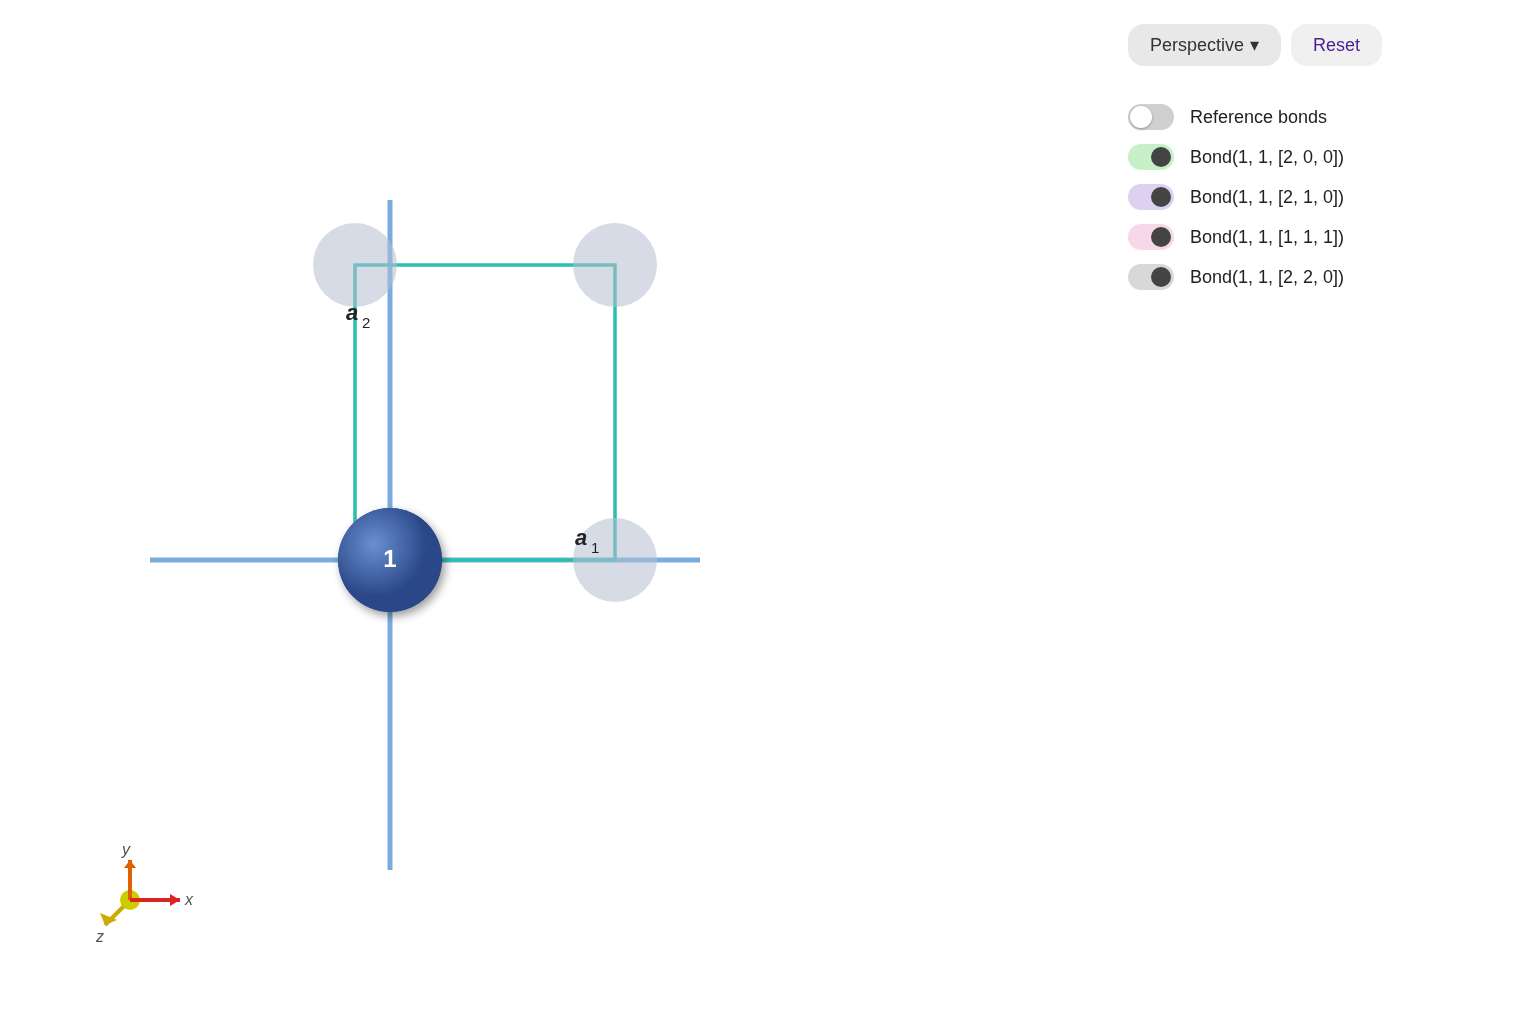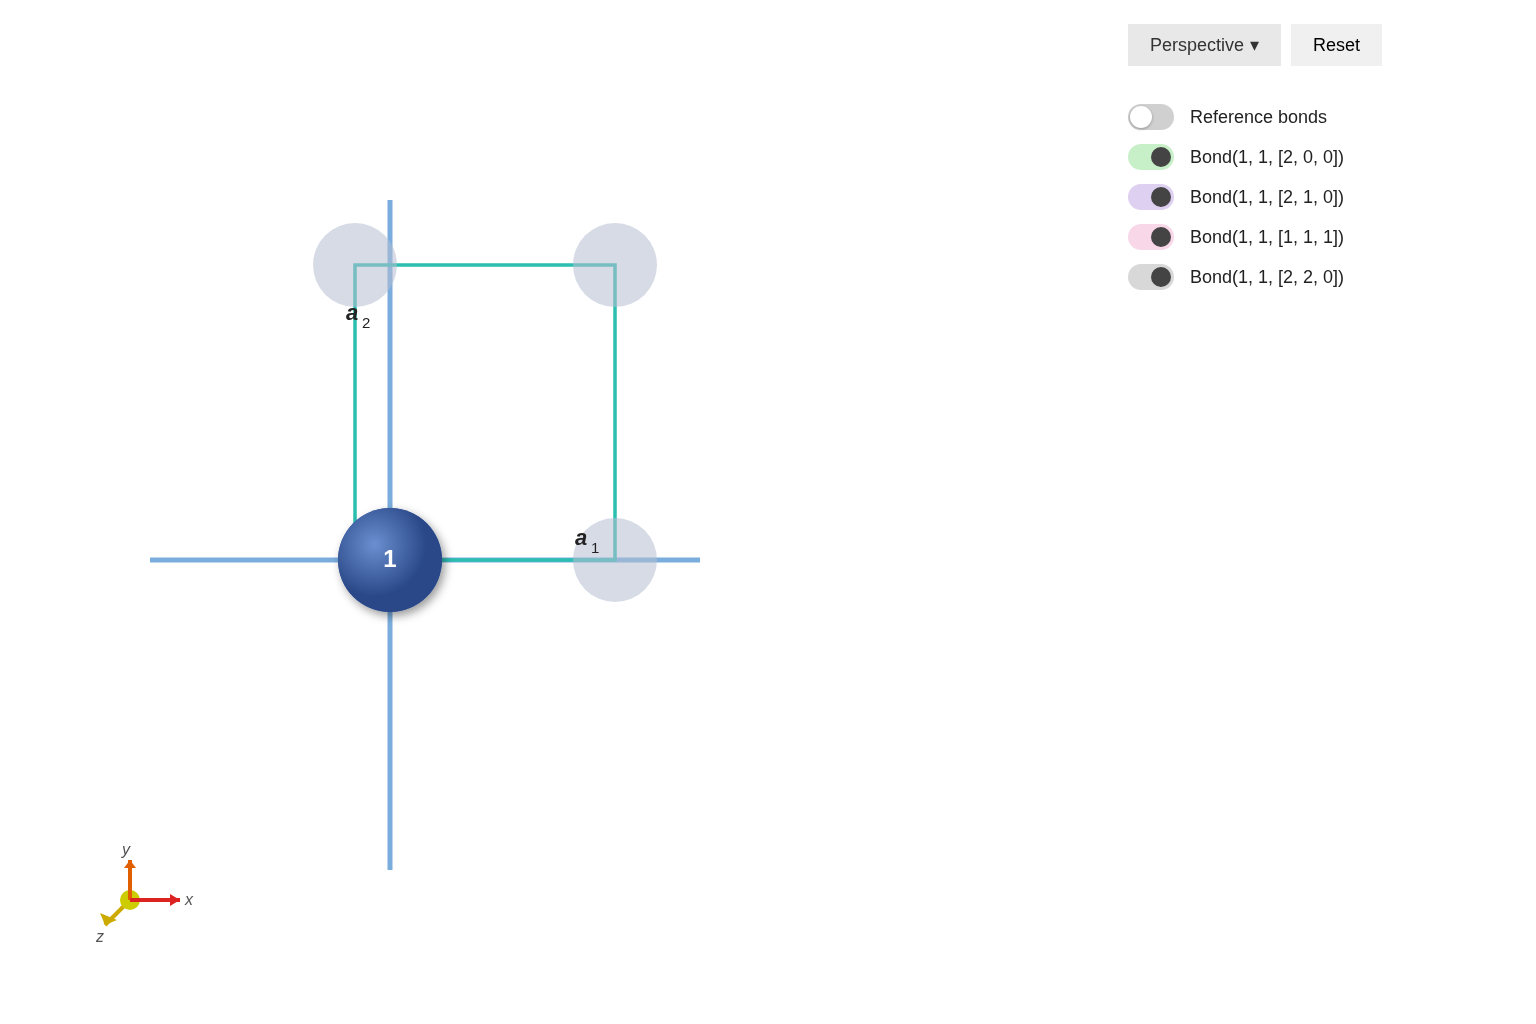--- a/index.html
+++ b/index.html
@@ -35,38 +35,38 @@
     
     #toolbar {
       display: flex;
       gap: 10px;
       margin-bottom: 32px;
       justify-content: flex-start;
     }
 
     .toolbar-btn {
       padding: 10px 22px;
-      border-radius: 0;
+      border-radius: 16px;
       border: none;
       font-size: 18px;
       cursor: pointer;
       font-family: inherit;
       display: flex;
       align-items: center;
       gap: 6px;
     }
 
     .btn-perspective {
       background: #e8e8e8;
       color: #333;
     }
 
     .btn-reset {
       background: #f0f0f0;
-      color: #000000;
+      color: #4c1d95;
     }
 
     
     #legend {
       display: flex;
       flex-direction: column;
       gap: 2px;
       text-align: center;
     }
 

